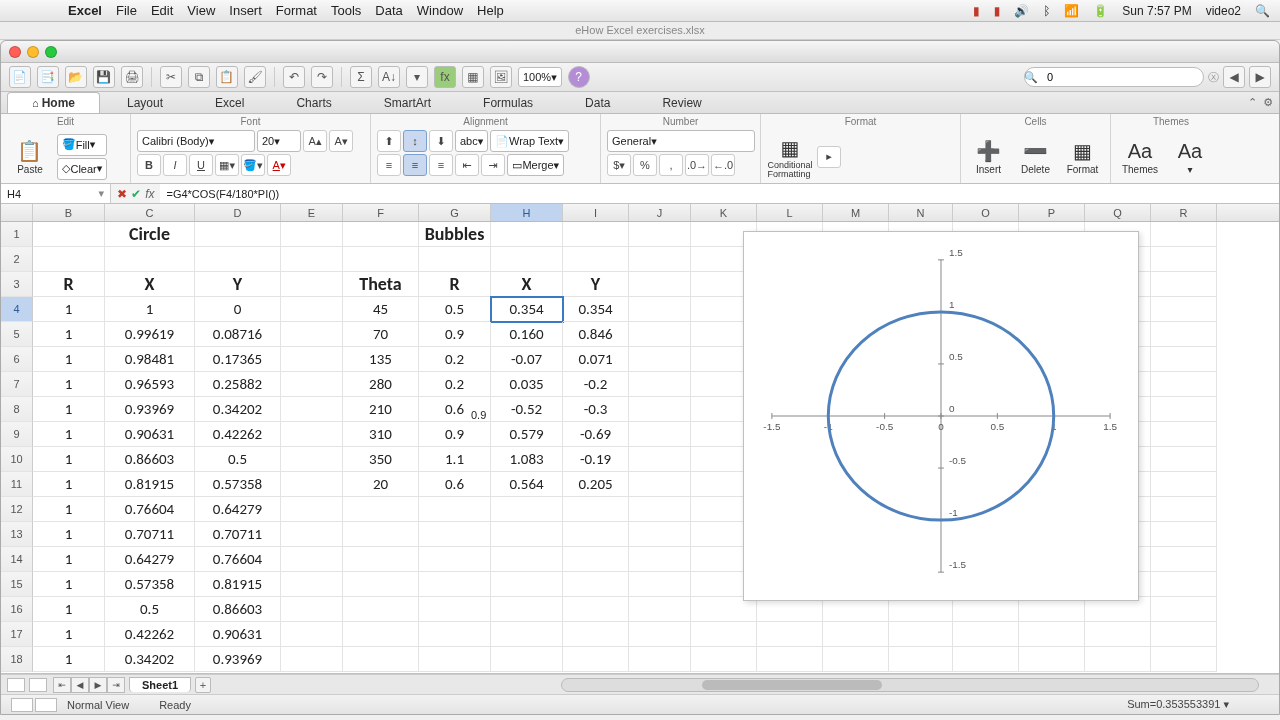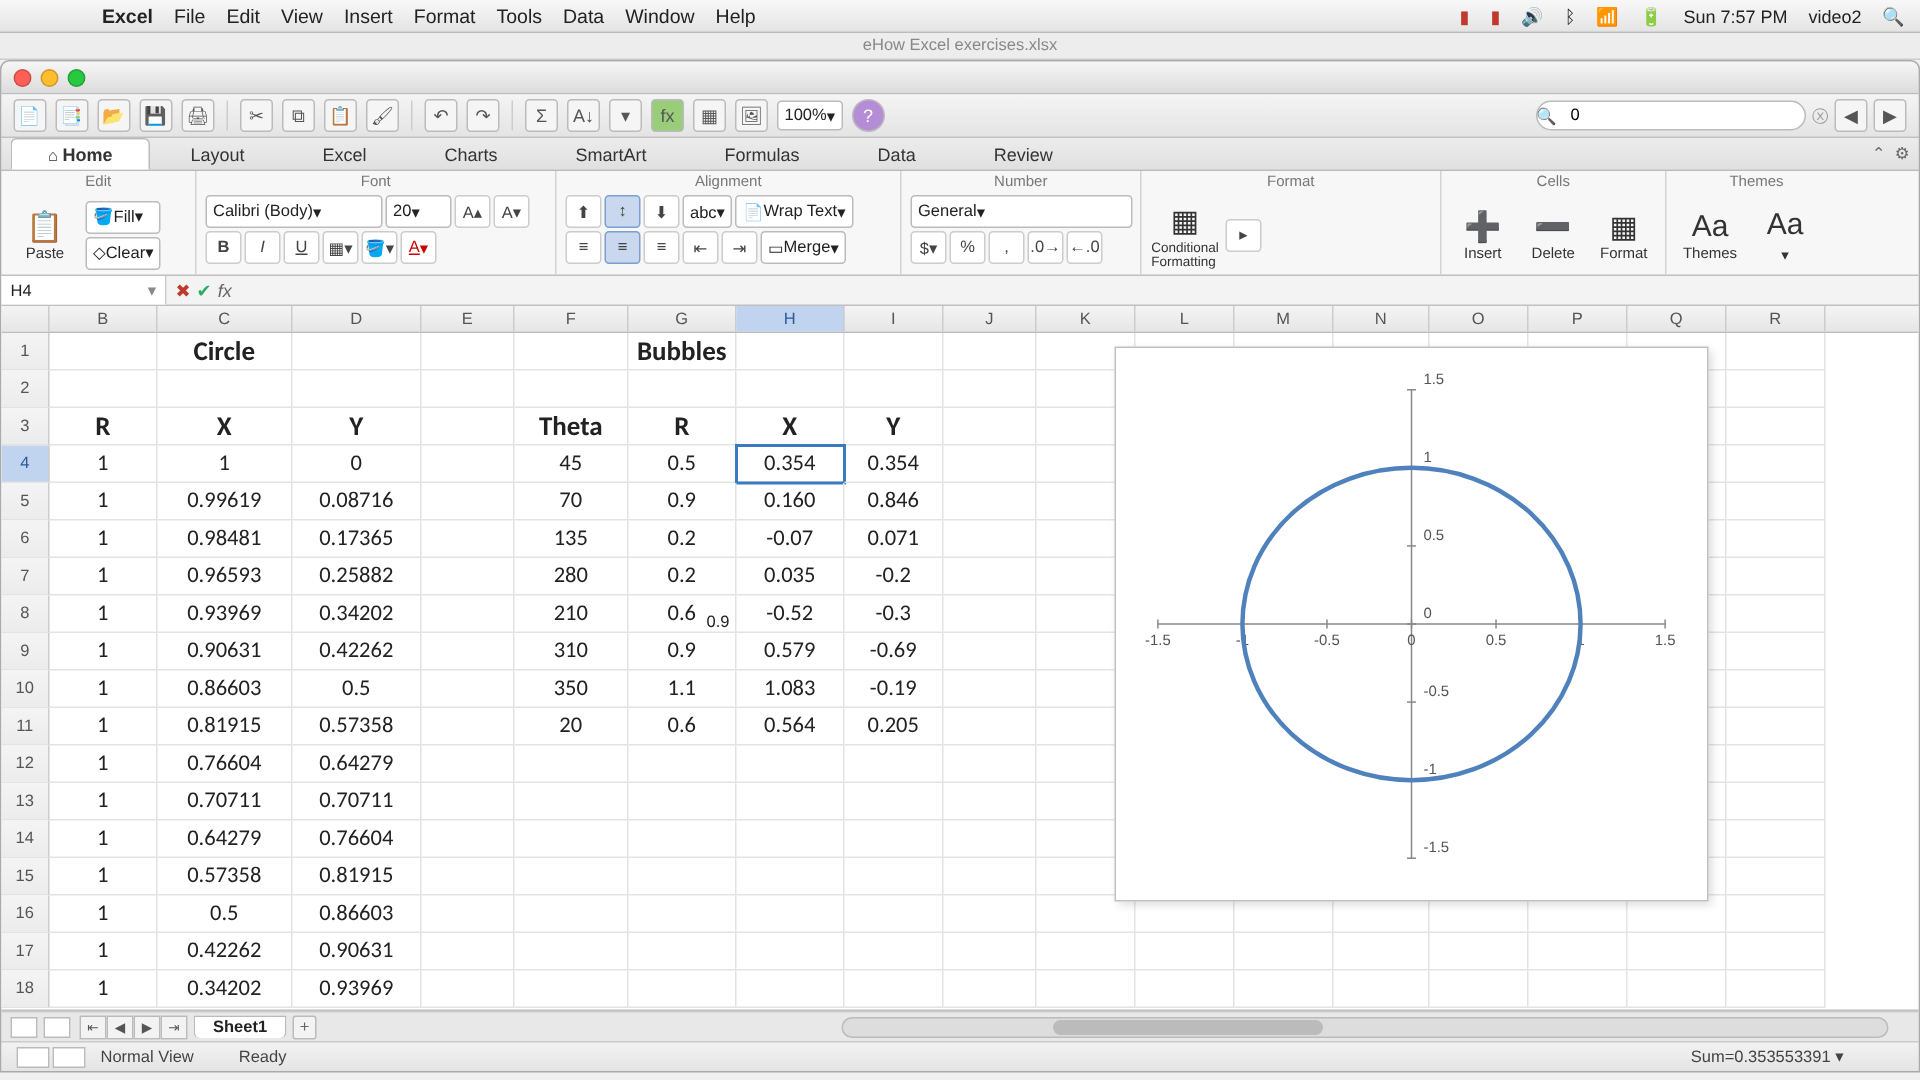--- a/index.html
+++ b/index.html
@@ -304,20 +304,21 @@
   <div class="formula-bar">
     <div class="name-box">
         <span>H4</span>
         <span style="color:#888">▾</span>
       </div>
     <div class="fbar-icons">
       <span style="color:#c0392b">✖</span>
       <span style="color:#27ae60">✔</span>
       <span><i>fx</i></span>
     </div>
+    <div class="formula-input">=G4*COS(F4/180*PI())</div>
   </div>
 
   <div class="grid-wrap">
     <div class="col-headers">
       <div class="corner"></div>
 
       <div class="colh wB">B</div>
       <div class="colh wC">C</div>
       <div class="colh wD">D</div>
       <div class="colh wE">E</div>

